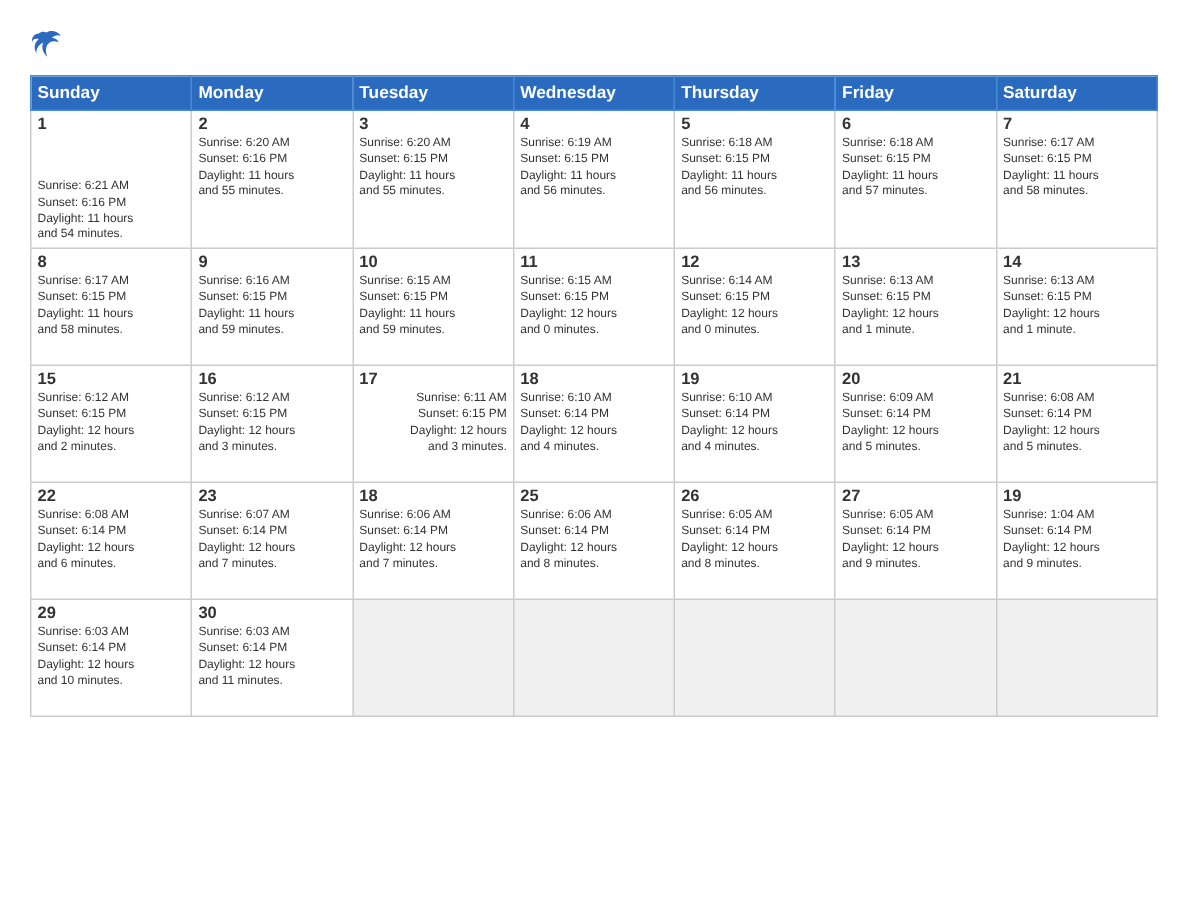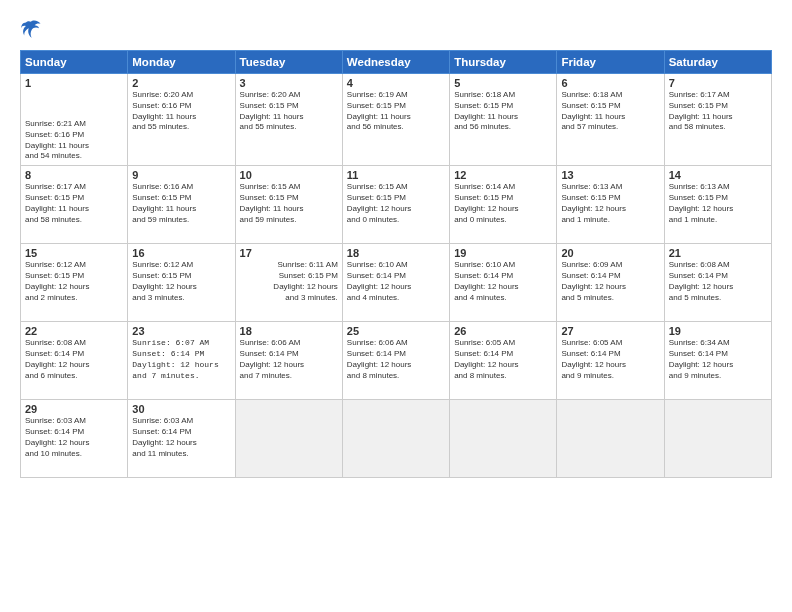--- a/index.html
+++ b/index.html
@@ -280,21 +280,21 @@
         <tr>
           <td>
             <span class="day-number">22</span>
             <div class="day-info" style="white-space: pre-line;">Sunrise: 6:08 AM
 Sunset: 6:14 PM
 Daylight: 12 hours
 and 6 minutes.</div>
           </td>
           <td>
             <span class="day-number">23</span>
-            <div class="day-info" style="white-space: pre-line; font-family: Liberation Mono, monospace;">Sunrise: 6:07 AM
+            <div class="day-info" style="white-space: pre-line;">Sunrise: 6:07 AM
 Sunset: 6:14 PM
 Daylight: 12 hours
 and 7 minutes.</div>
           </td>
           <td>
             <span class="day-number">18</span>
             <div class="day-info" style="white-space: pre-line;">Sunrise: 6:06 AM
 Sunset: 6:14 PM
 Daylight: 12 hours
 and 7 minutes.</div>
@@ -315,21 +315,21 @@
           </td>
           <td>
             <span class="day-number">27</span>
             <div class="day-info" style="white-space: pre-line;">Sunrise: 6:05 AM
 Sunset: 6:14 PM
 Daylight: 12 hours
 and 9 minutes.</div>
           </td>
           <td>
             <span class="day-number">19</span>
-            <div class="day-info" style="white-space: pre-line;">Sunrise: 6:34 AM
+            <div class="day-info" style="white-space: pre-line;">Sunrise: 1:04 AM
 Sunset: 6:14 PM
 Daylight: 12 hours
 and 9 minutes.</div>
           </td>
         </tr>
         <tr>
           <td>
             <span class="day-number">29</span>
             <div class="day-info" style="white-space: pre-line;">Sunrise: 6:03 AM
 Sunset: 6:14 PM

